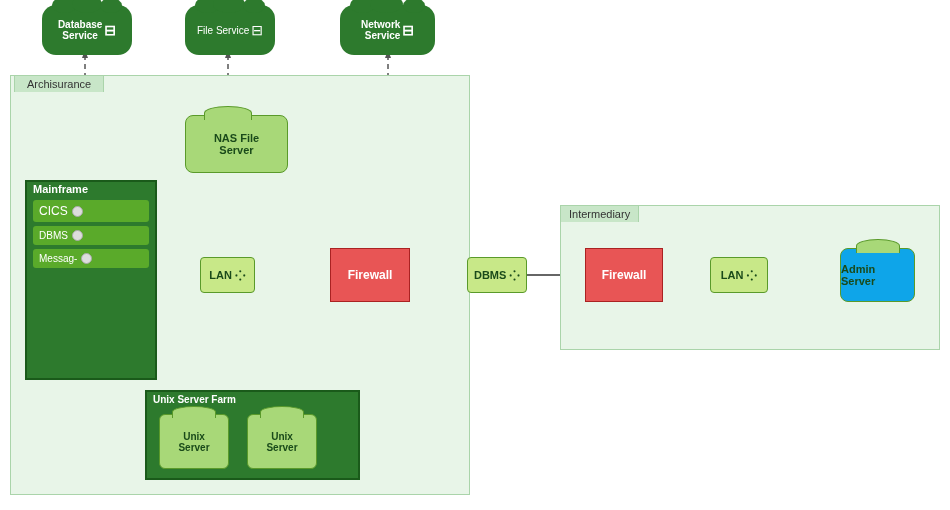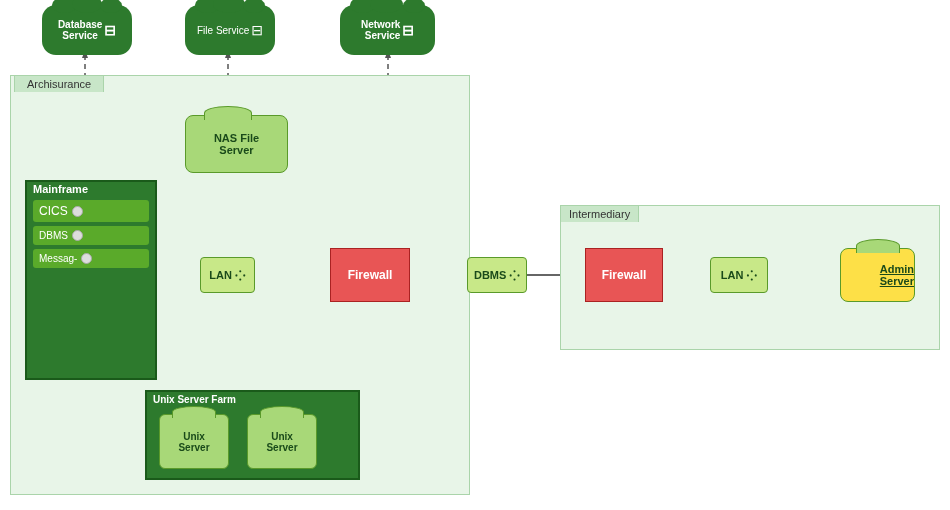--- a/index.html
+++ b/index.html
@@ -188,21 +188,21 @@
 
   <div style="position:absolute; left:585px; top:248px; width:78px; height:54px; background:#e85555; border:1px solid #aa2222; display:flex; align-items:center; justify-content:center; font-size:12px; font-weight:bold; color:#fff; text-align:center;">
     <span>Firewall</span>
   </div>
 
   <div style="position:absolute; left:710px; top:257px; width:58px; height:36px; background:#c8e888; border:1px solid #5a9a2a; border-radius:4px; display:flex; align-items:center; justify-content:center; font-size:11px; font-weight:bold; color:#1a4a1a; gap:3px;">
     <span>LAN</span>
     <span style="font-size:13px;">⁘</span>
   </div>
 
-  <div style="position:absolute; left:840px; top:248px; width:75px; height:54px; background:#fde047; border-radius:8px; border:1px solid #5a9a2a; display:flex; align-items:center; justify-content:flex-end; text-align:center; font-size:11px; font-weight:bold; color:#1a4a1a;text-decoration:underline;">
+  <div style="position:absolute; left:840px; top:248px; width:75px; height:54px; background:#0ea5e9; border-radius:8px; border:1px solid #5a9a2a; display:flex; align-items:center; justify-content:flex-start; text-align:center; font-size:11px; font-weight:bold; color:#1a4a1a;">
     <div style="position:absolute;top:-10px;left:15px;width:44px;height:14px;background:#a8d878;border-radius:50% 50% 0 0;border:1px solid #5a9a2a;border-bottom:none;"></div>
     <span style="white-space:pre;">Admin
 Server</span>
   </div>
 
   <div style="position:absolute; left:145px; top:390px; width:215px; height:90px; background:#2d7a2d; border:2px solid #1a5a1a;">
     <div style="color:#fff; font-size:10px; font-weight:bold; padding:2px 6px;">Unix Server Farm</div>
 
     <div style="position:absolute; left:12px; top:22px; width:70px; height:55px; background:#a8d878; border-radius:6px; border:1px solid #5a9a2a; display:flex; align-items:center; justify-content:center; text-align:center; font-size:10px; font-weight:bold; color:#1a4a1a;">
       <div style="position:absolute;top:-9px;left:12px;width:44px;height:12px;background:#a8d878;border-radius:50% 50% 0 0;border:1px solid #5a9a2a;border-bottom:none;"></div>

